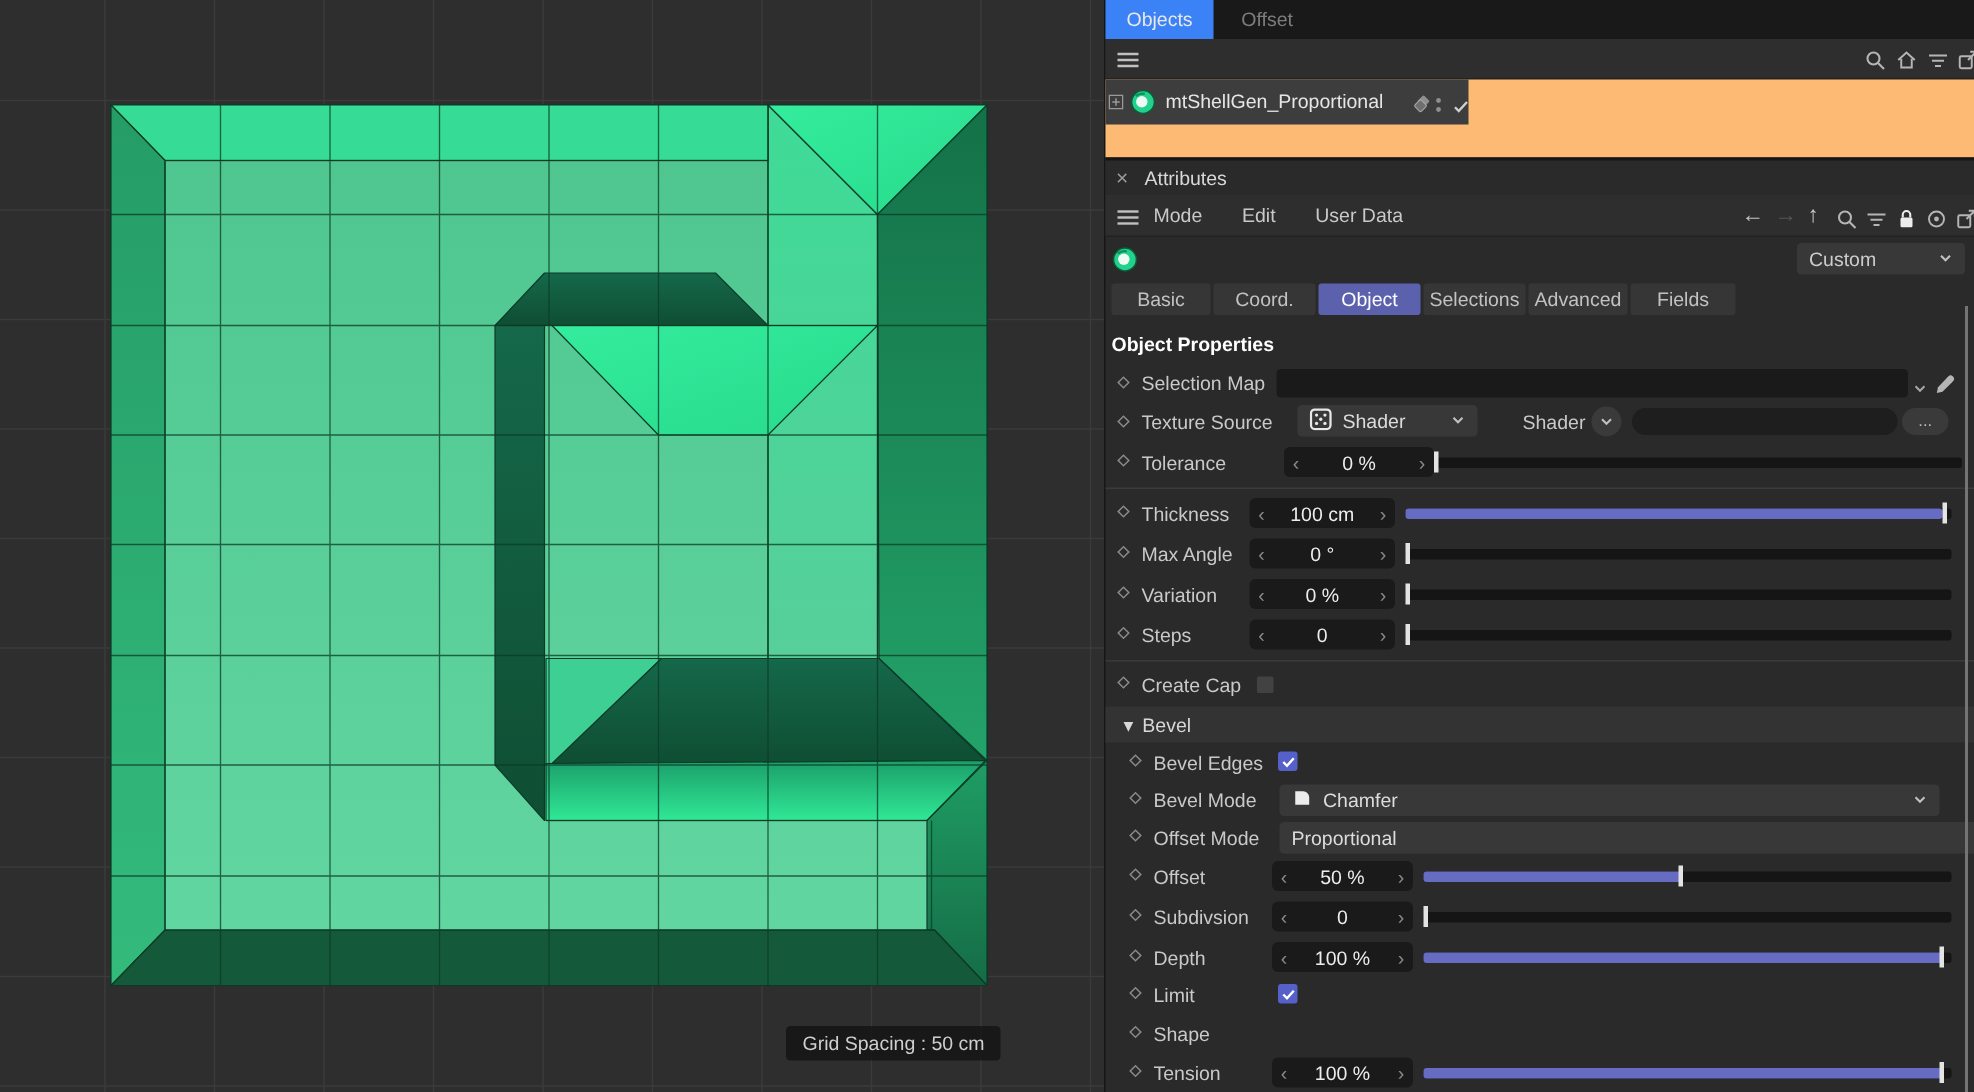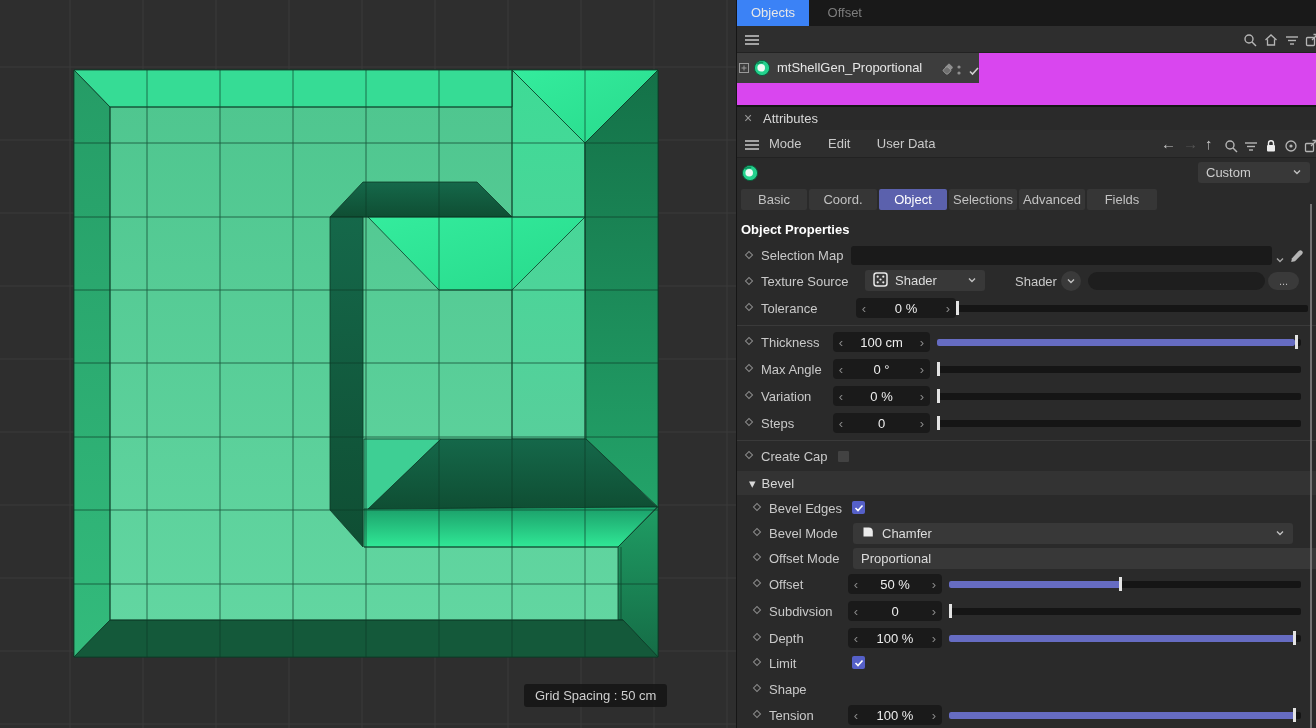--- a/index.html
+++ b/index.html
@@ -10,21 +10,21 @@
   #viewport{left:0;top:0;width:736px;height:728px;background:#2e2e2e;}
   .vp-label{background:rgba(18,18,18,.78);color:#cfcfcf;font-size:13px;padding:4px 11px;border-radius:3px;white-space:nowrap;}
   
   #panel{left:736px;top:0;width:580px;height:728px;background:#2a2a2a;border-left:1px solid #161616;}
   .tabbar{left:0;top:0;width:580px;height:26px;background:#191919;}
   .tab{height:26px;line-height:26px;padding:0 14px;font-size:13px;display:inline-block;}
   .tab.active{background:#3b82f6;color:#e8e8e8;}
   .tab.inactive{color:#7d7d7d;}
   .menubar{left:0;top:26px;width:580px;height:27px;background:#2e2e2e;border-bottom:1px solid #222;}
   .menu-item{color:#c9c9c9;font-size:13px;line-height:27px;display:inline-block;margin-right:22px;}
-  .objmgr{left:0;top:53px;width:580px;height:52px;background:#d946ef;}
+  .objmgr{left:0;top:53px;width:580px;height:52px;background:#fdba74;}
   .objrow{left:0;top:0;width:242px;height:30px;background:#3d3d3d;}
   .objname{color:#e6e6e6;font-size:13px;}
   .attr-title{left:0;top:105px;width:580px;height:25px;background:#2a2a2a;border-top:2px solid #161616;}
   .attr-menubar{left:0;top:130px;width:580px;height:28px;background:#2e2e2e;border-bottom:1px solid #222;}
   .icon-btn{width:18px;height:18px;display:flex;align-items:center;justify-content:center;}
   .txt-icon{font-size:15px;color:#c4c4c4;line-height:18px;}
   .txt-icon.disabled{color:#555;}
   .objheader-text{color:#dedede;font-size:13px;}
   .preset-dd{background:#383838;border-radius:3px;height:21px;display:flex;align-items:center;padding:0 8px;color:#cdcdcd;font-size:13px;}
   .atab{height:21px;line-height:21px;text-align:center;font-size:13px;color:#c2c2c2;background:#363636;display:inline-block;border-radius:2px;}

